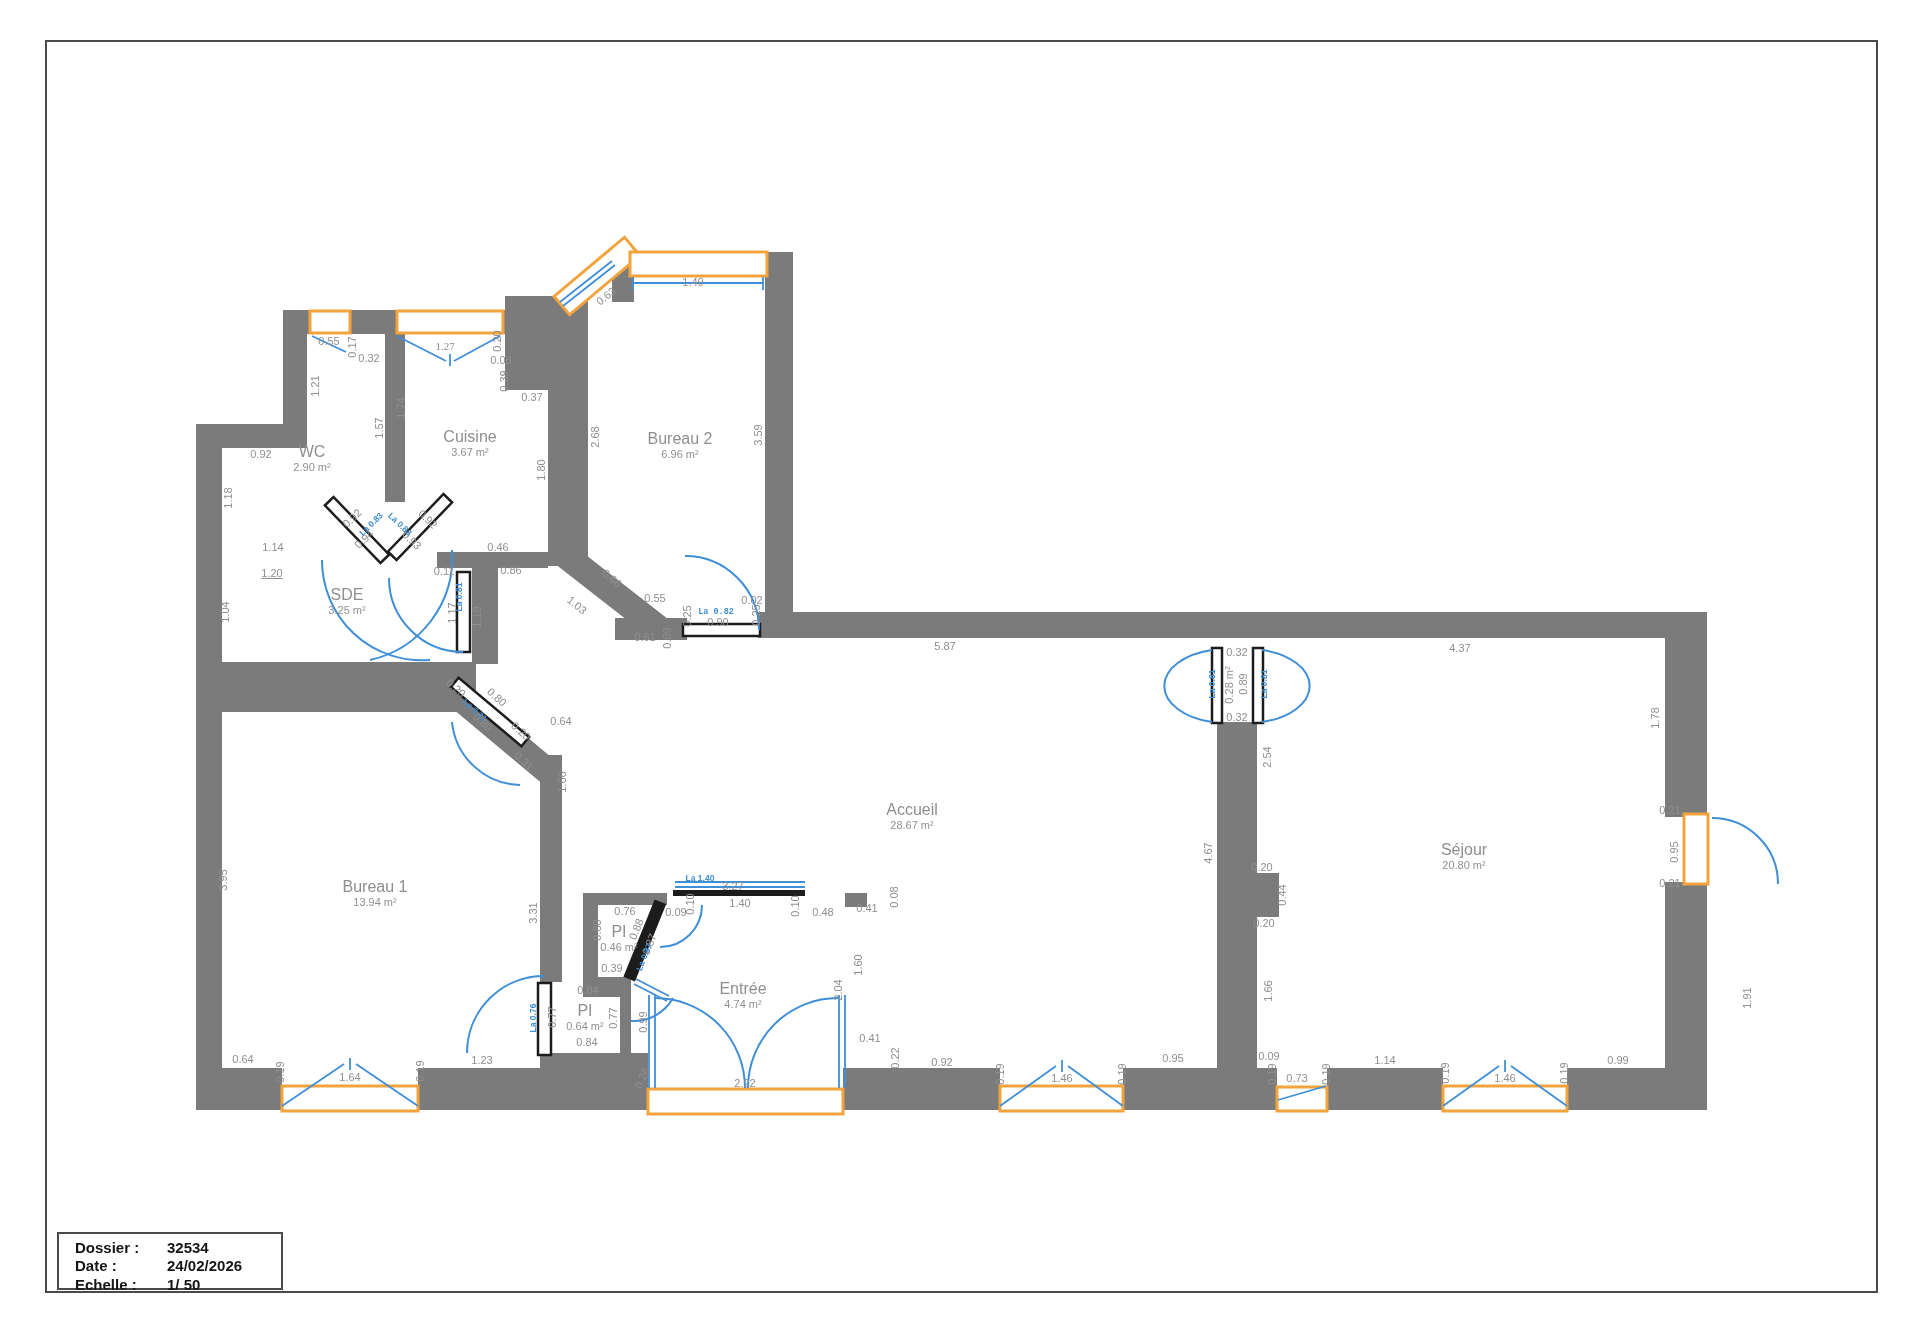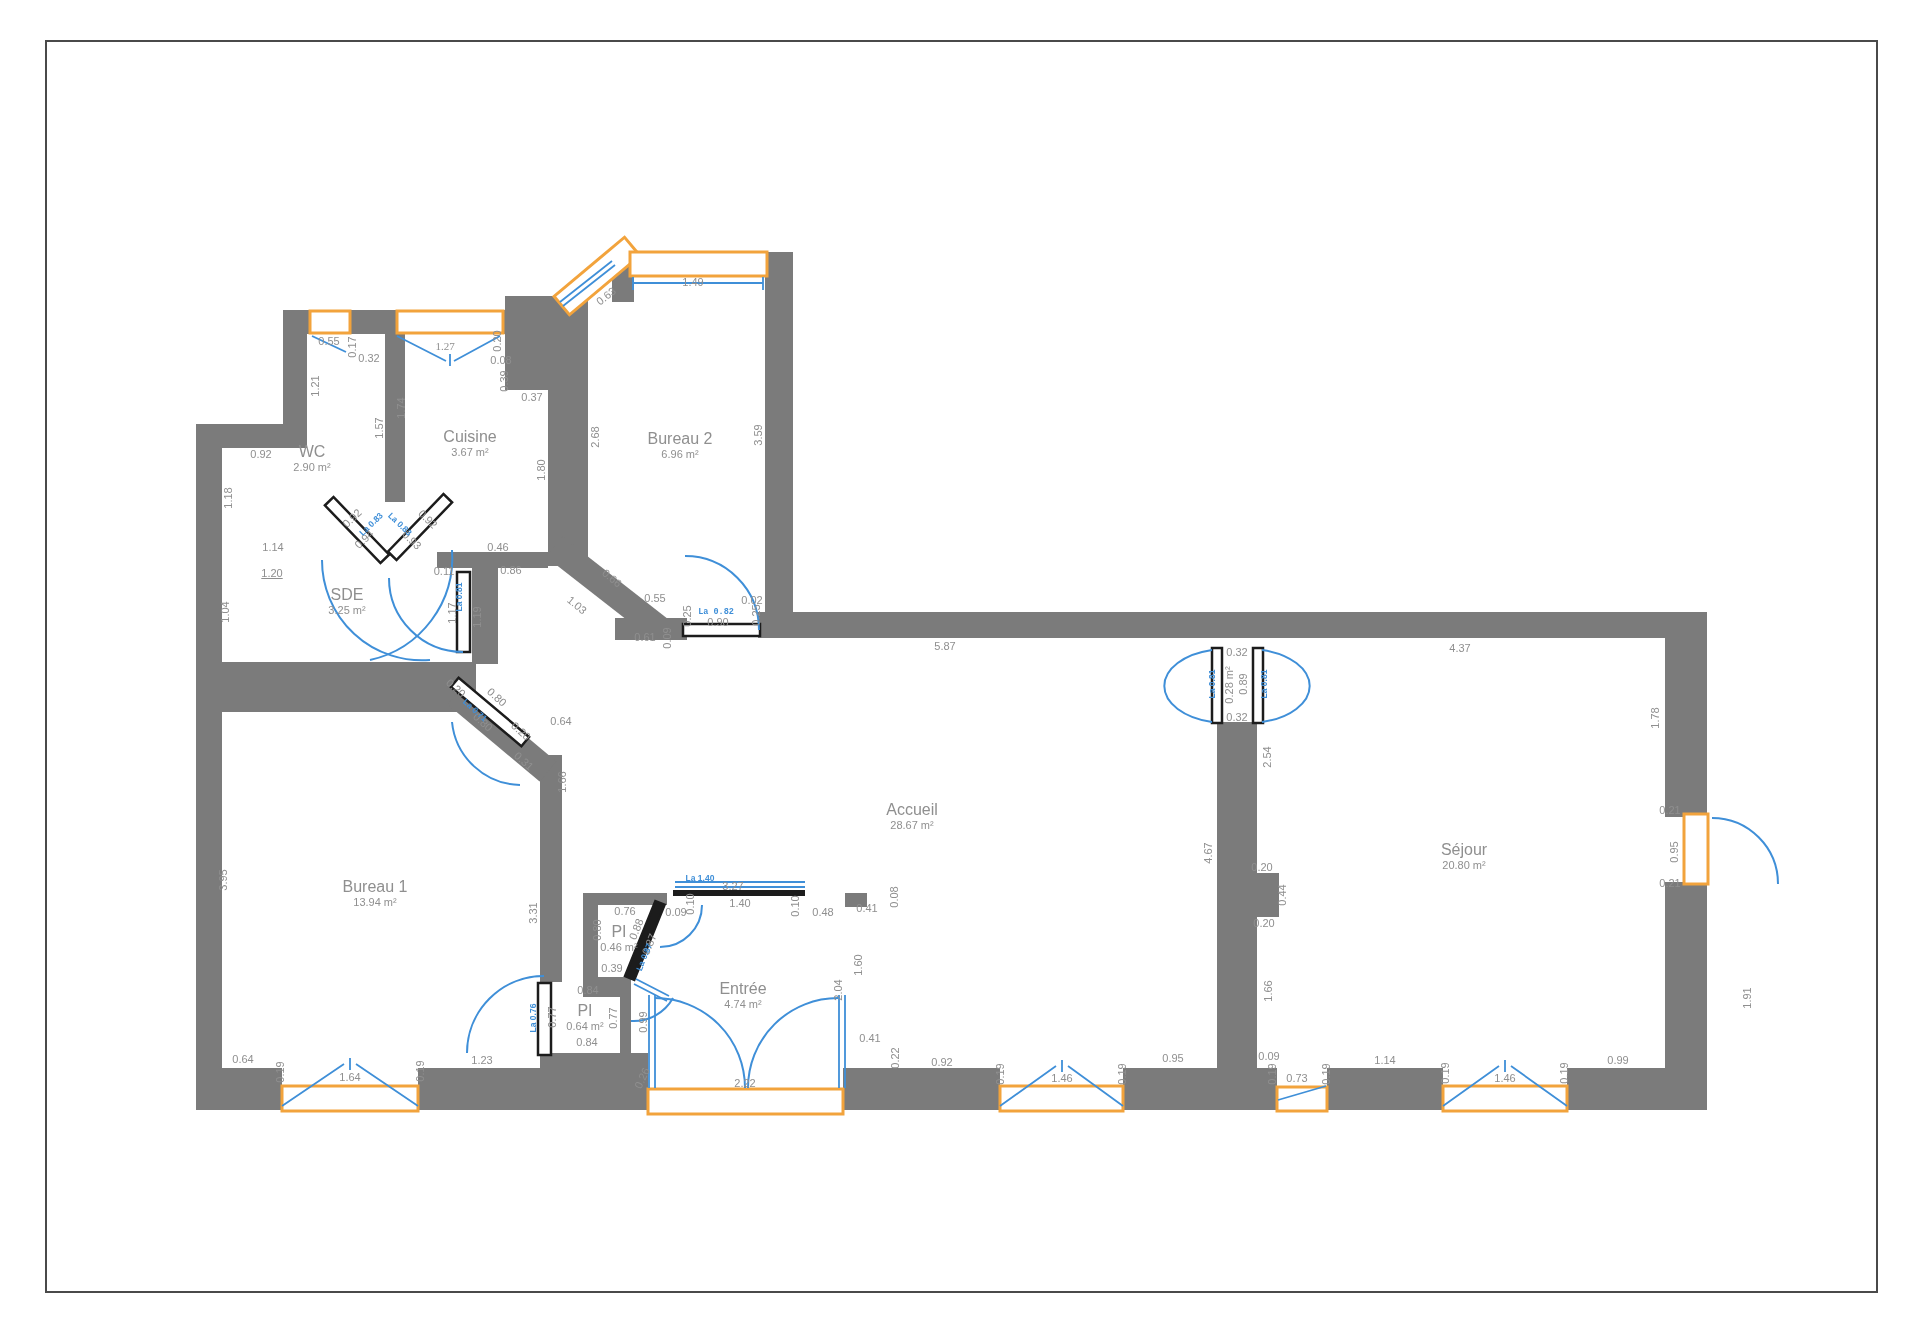--- a/index.html
+++ b/index.html
@@ -291,13 +291,27 @@
       <div class="room-label" style="left: 743px; top: 995px;">
         <span class="nm">Entrée</span>
         <span class="ar">4.74 m²</span>
       </div>
       <div class="room-label" style="left: 1464px; top: 856px;">
         <span class="nm">Séjour</span>
         <span class="ar">20.80 m²</span>
       </div>
     </div>
 
+  <div class="title-block">
+    <div class="tb-row">
+      <span class="lb">Dossier :</span>
+      <span class="vl">32534</span>
+    </div>
+    <div class="tb-row">
+      <span class="lb">Date :</span>
+      <span class="vl">24/02/2026</span>
+    </div>
+    <div class="tb-row">
+      <span class="lb">Echelle :</span>
+      <span class="vl">1/ 50</span>
+    </div>
+  </div>
 </div>
 
 </body></html>

